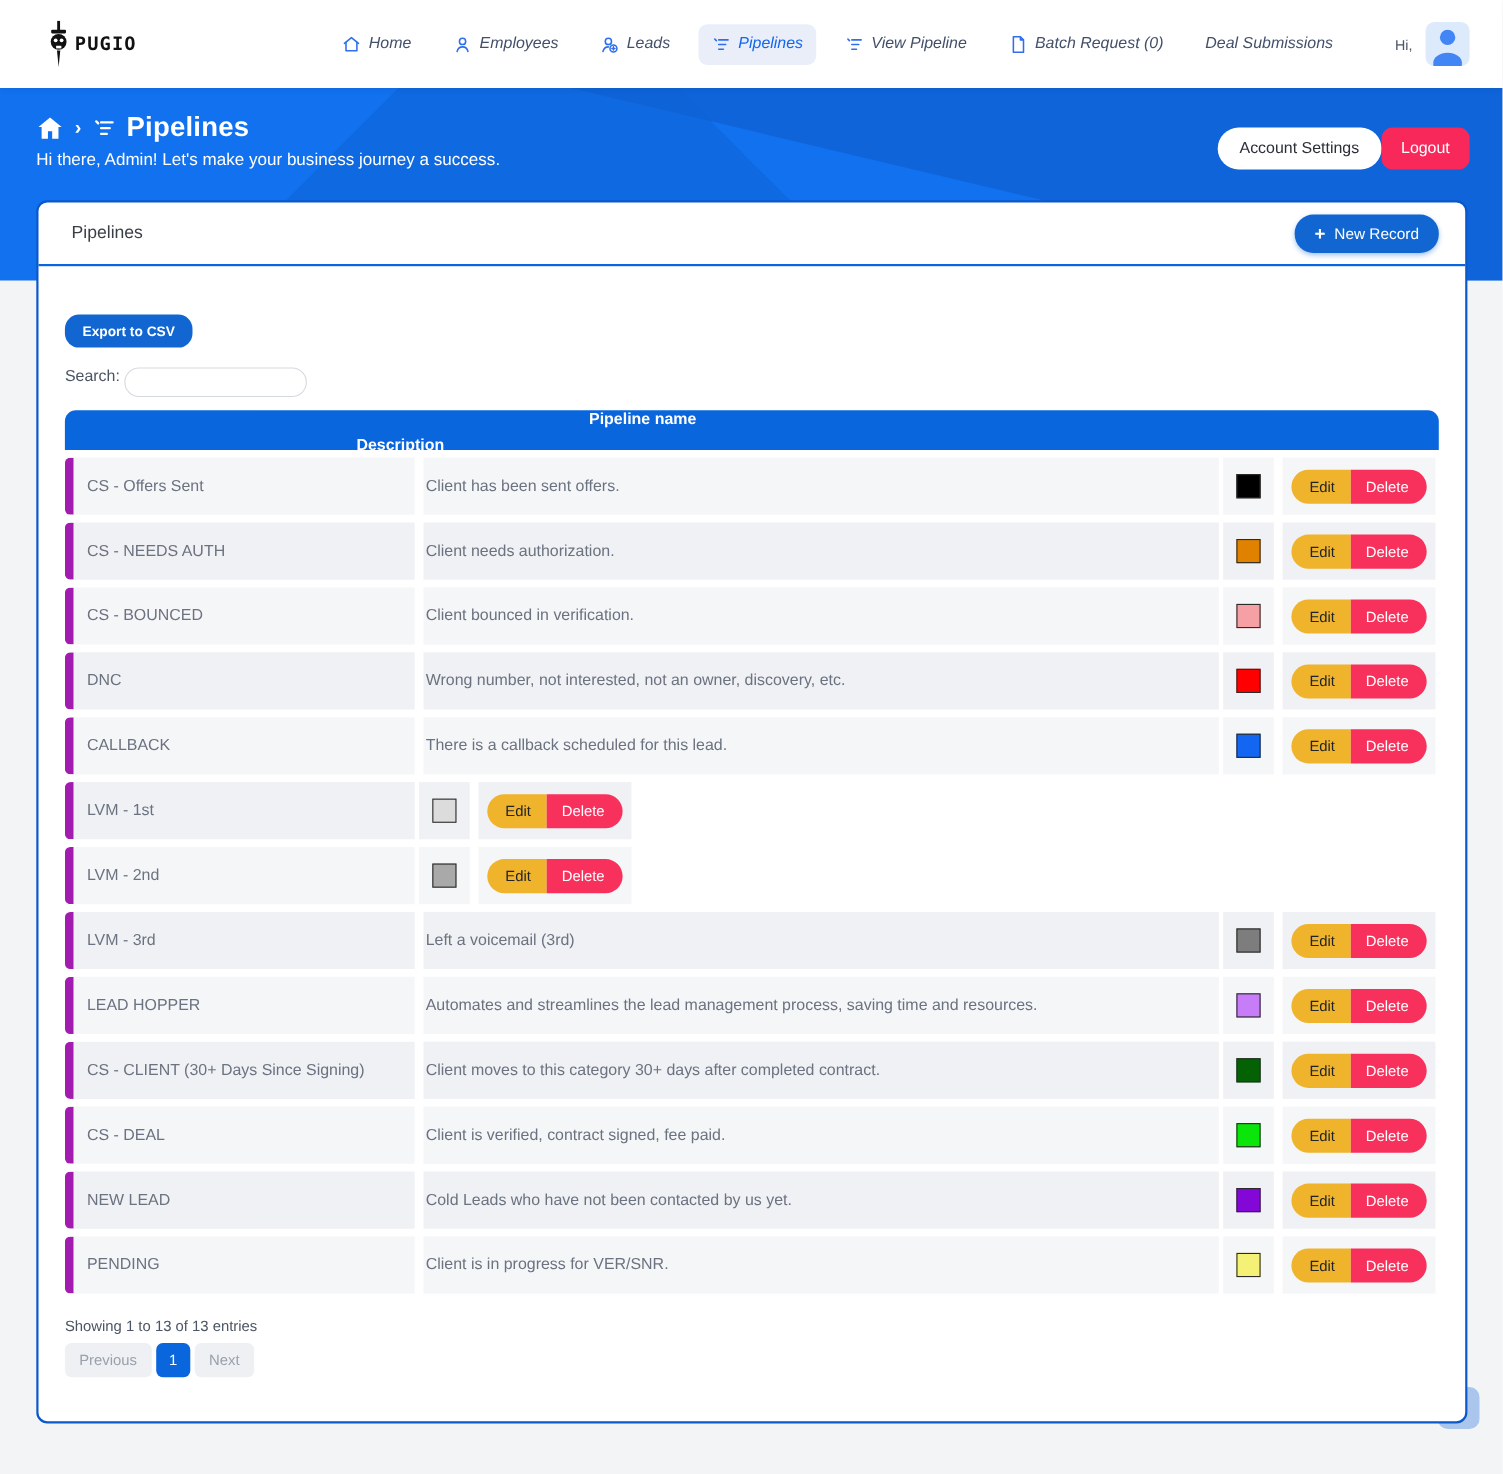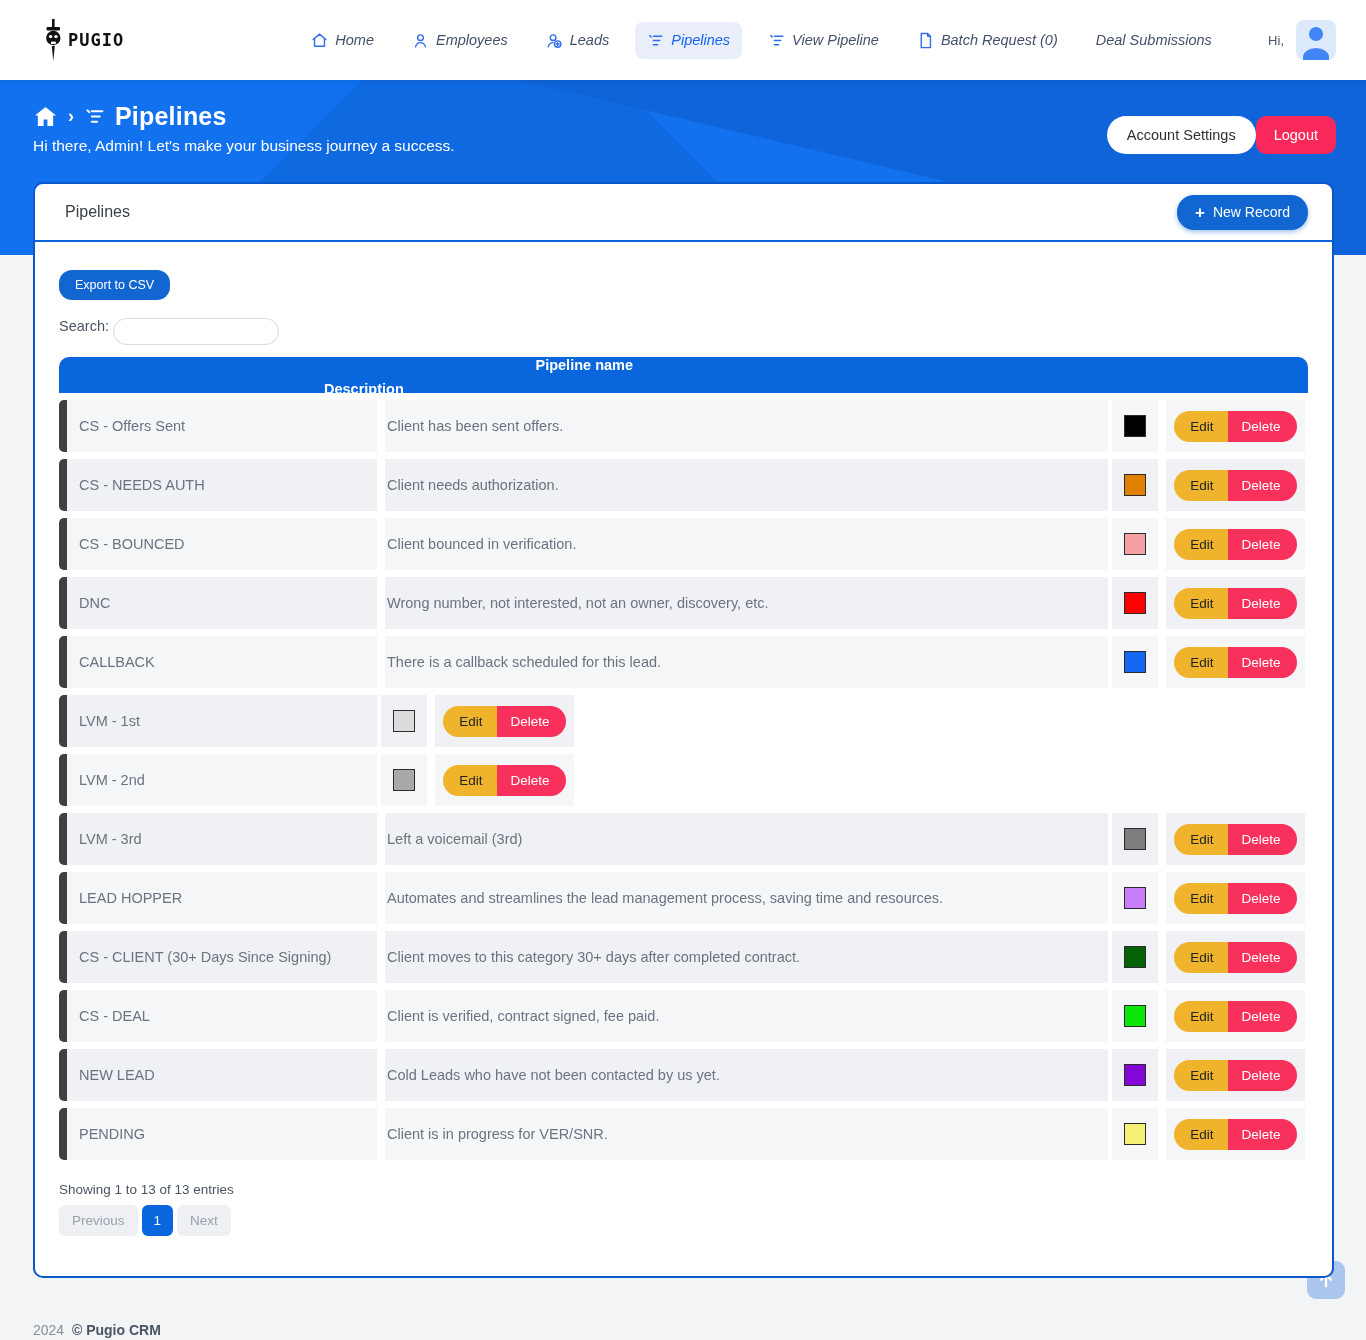--- a/index.html
+++ b/index.html
@@ -89,21 +89,21 @@
   .btn-new-record {
     background:#1266d1; color:#fff; border:none; border-radius:17px;
     padding:9px 18px; font-size:14px; font-family:inherit; cursor:pointer;
     display:flex; align-items:center; gap:8px; box-shadow:0 2px 5px rgba(18,102,209,.4);
   }
   .plus { font-size:17px; font-weight:bold; line-height:1; }
 
   .card-body { padding:28px 24px 0 24px; }
   .btn-export {
     background:#1266d1; color:#fff; border:none; border-radius:13px;
-    padding:8px 16px; font-size:12.5px; font-weight:normal; font-family:inherit; cursor:pointer;
+    padding:8px 16px; font-size:12.5px; font-weight:bold; font-family:inherit; cursor:pointer;margin-top:16px;
   }
   .search-wrap { display:flex; flex-direction:row; margin-top:18px; }
   .search-label { font-size:14.5px; color:#4b5563; margin-bottom:6px; margin-right:4px; }
   .search-input {
     width:166px; height:27px; border:1px solid #d6d9de; border-radius:14px;
     outline:none; padding:0 12px; font-family:inherit; font-size:13px;
   }
 
   
   .tbl { margin-top:12px; }
@@ -118,21 +118,21 @@
   .tbl-head .h-actions { width:139px; padding-left:6px;text-align:center; }
   .tbl-row { display:flex; gap:8px; margin-top:7px; height:52px; }
   .cell {
     background:#f2f3f5; display:flex; align-items:center;
     color:#6b7280; font-size:14.5px;
   }
   .tbl-row:nth-child(odd) .cell { background:#f5f6f8; }
   .tbl-row:nth-child(even) .cell { background:#f0f1f4; }
   .c-name {
     width:318px; padding-left:12px; position:relative;
-    border-left:8px solid #404040; border-radius:5px 0 0 5px;
+    border-left:8px solid #a21caf; border-radius:5px 0 0 5px;
   }
   .c-desc { width:723px; padding-left:2px; }
   .c-color { width:46px; justify-content:center; margin-left:-4px; }
   .swatch { width:22px; height:22px; border:1px solid #2b2b2b; }
   .c-actions { width:139px; justify-content:center; }
   .btn-edit {
     background:#f0b32c; color:#212529; border:none;
     border-radius:17px 0 0 17px; padding:8px 14px 8px 16px;
     font-size:13.5px; font-family:inherit; cursor:pointer;
   }

